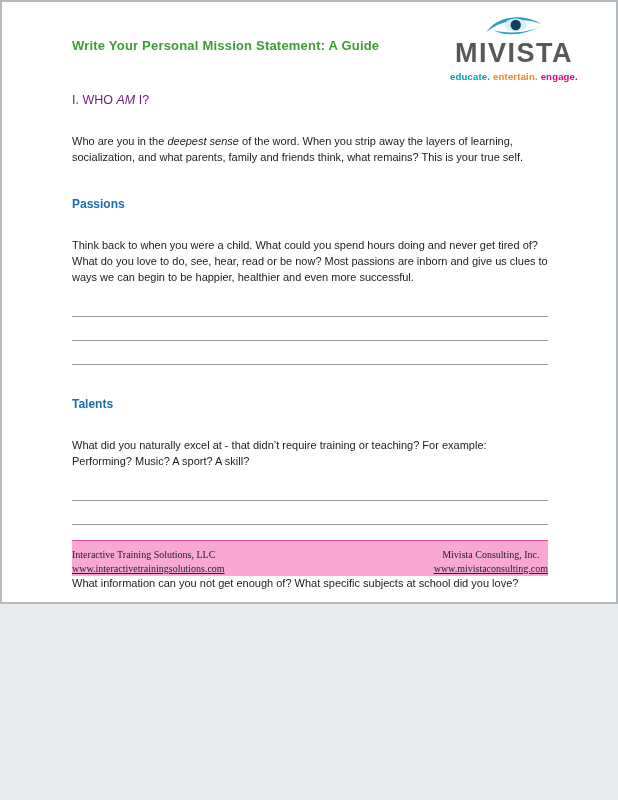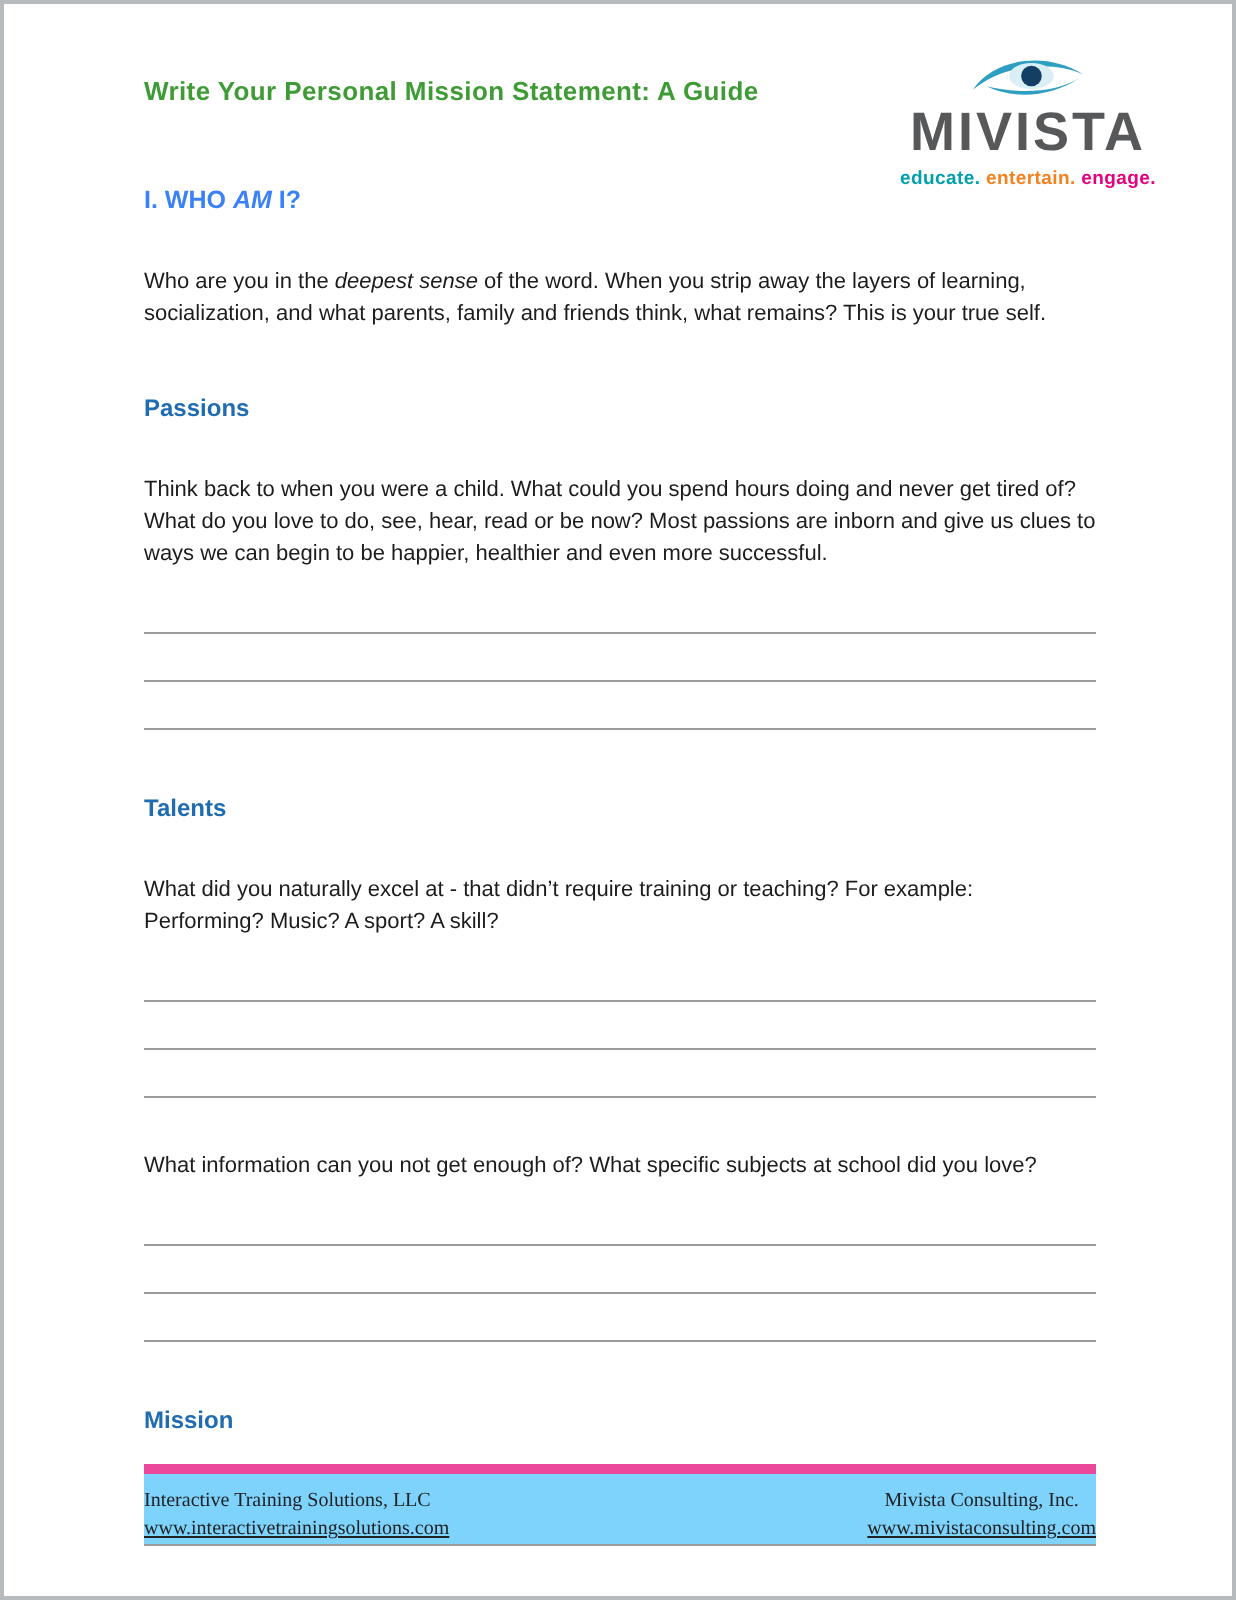--- a/index.html
+++ b/index.html
@@ -1,21 +1,21 @@
 <!DOCTYPE html>
 <html><head>
 <meta charset="utf-8">
 <style>
   html, body { margin: 0; padding: 0; background: #e9eaec; }
   * { box-sizing: border-box; }
 
   .page {
     position: relative;
     width: 618px;
-    height: 800px;
+    height: 604px;
     margin: 0 auto;
     background: #ffffff;
     border: 2px solid #b7babd;
     padding: 26px 68px 0 70px;
     overflow: hidden;
     font-family: "Liberation Sans", "DejaVu Sans", sans-serif;
     color: #1a1a1a;
   }
 
   
@@ -23,21 +23,21 @@
     margin: 10px 0 0 0;
     font-size: 13px;
     font-weight: bold;
     letter-spacing: 0.2px;
     color: #3f9b35;
     max-width: 340px;
   }
 
   .logo {
     position: absolute;
-    top: 22px;
+    top: 9px;
     right: 16px;
     width: 172px;
     text-align: center;
   }
   .logo-eye { display: block; margin: 0 auto 1px auto; }
   .logo-wordmark {
     font-size: 27px;
     font-weight: bold;
     letter-spacing: 1.5px;
     color: #57585a;
@@ -50,22 +50,22 @@
     letter-spacing: 0.2px;
   }
   .logo-tagline .t1 { color: #00a0af; }
   .logo-tagline .t2 { color: #f58220; }
   .logo-tagline .t3 { color: #e5007d; }
 
   
   .who-heading {
     margin: 40px 0 0 0;
     font-size: 12.5px;
-    font-weight: bold;
-    color: #3b82f6;
+    font-weight: normal;
+    color: #701a75;
     line-height: 14px;
   }
   .section-heading {
     margin: 32px 0 0 0;
     font-size: 12px;
     font-weight: bold;
     color: #1f6cb0;
     line-height: 14px;
   }
   p.body-text {
@@ -81,22 +81,22 @@
     height: 24px;
     border-bottom: 1px solid #9b9b9b;
   }
 
   
   .footer {
     position: absolute;
     left: 70px;
     right: 68px;
     bottom: 26px;
-    background: #7dd3fc;
-    border-top: 5px solid #ec4899;
+    background: #f9a8d4;
+    border-top: 1px solid #ec4899;
     padding-top: 7px;
     display: flex;
     justify-content: space-between;
     font-family: "Liberation Serif", "DejaVu Serif", serif;
     font-size: 10px;
     color: #222222;
   }
   .footer-block { line-height: 14px; }
   .footer-block.right { text-align: center; }
   .footer a, .footer .url {

